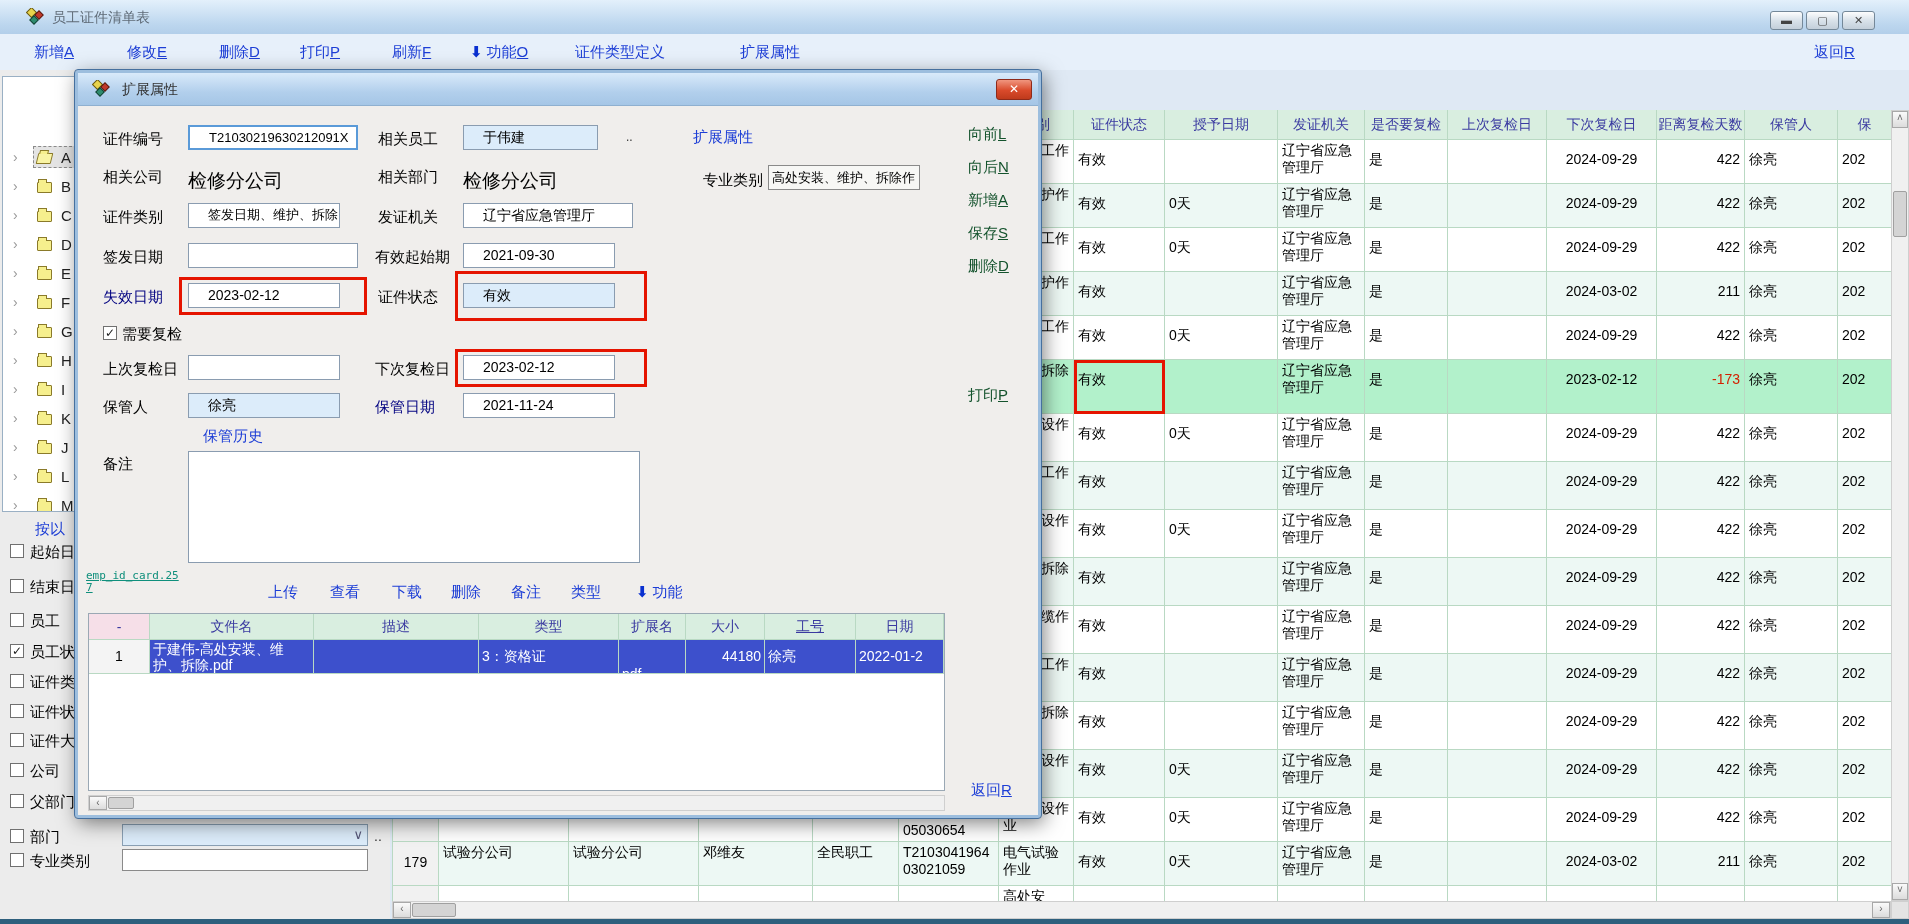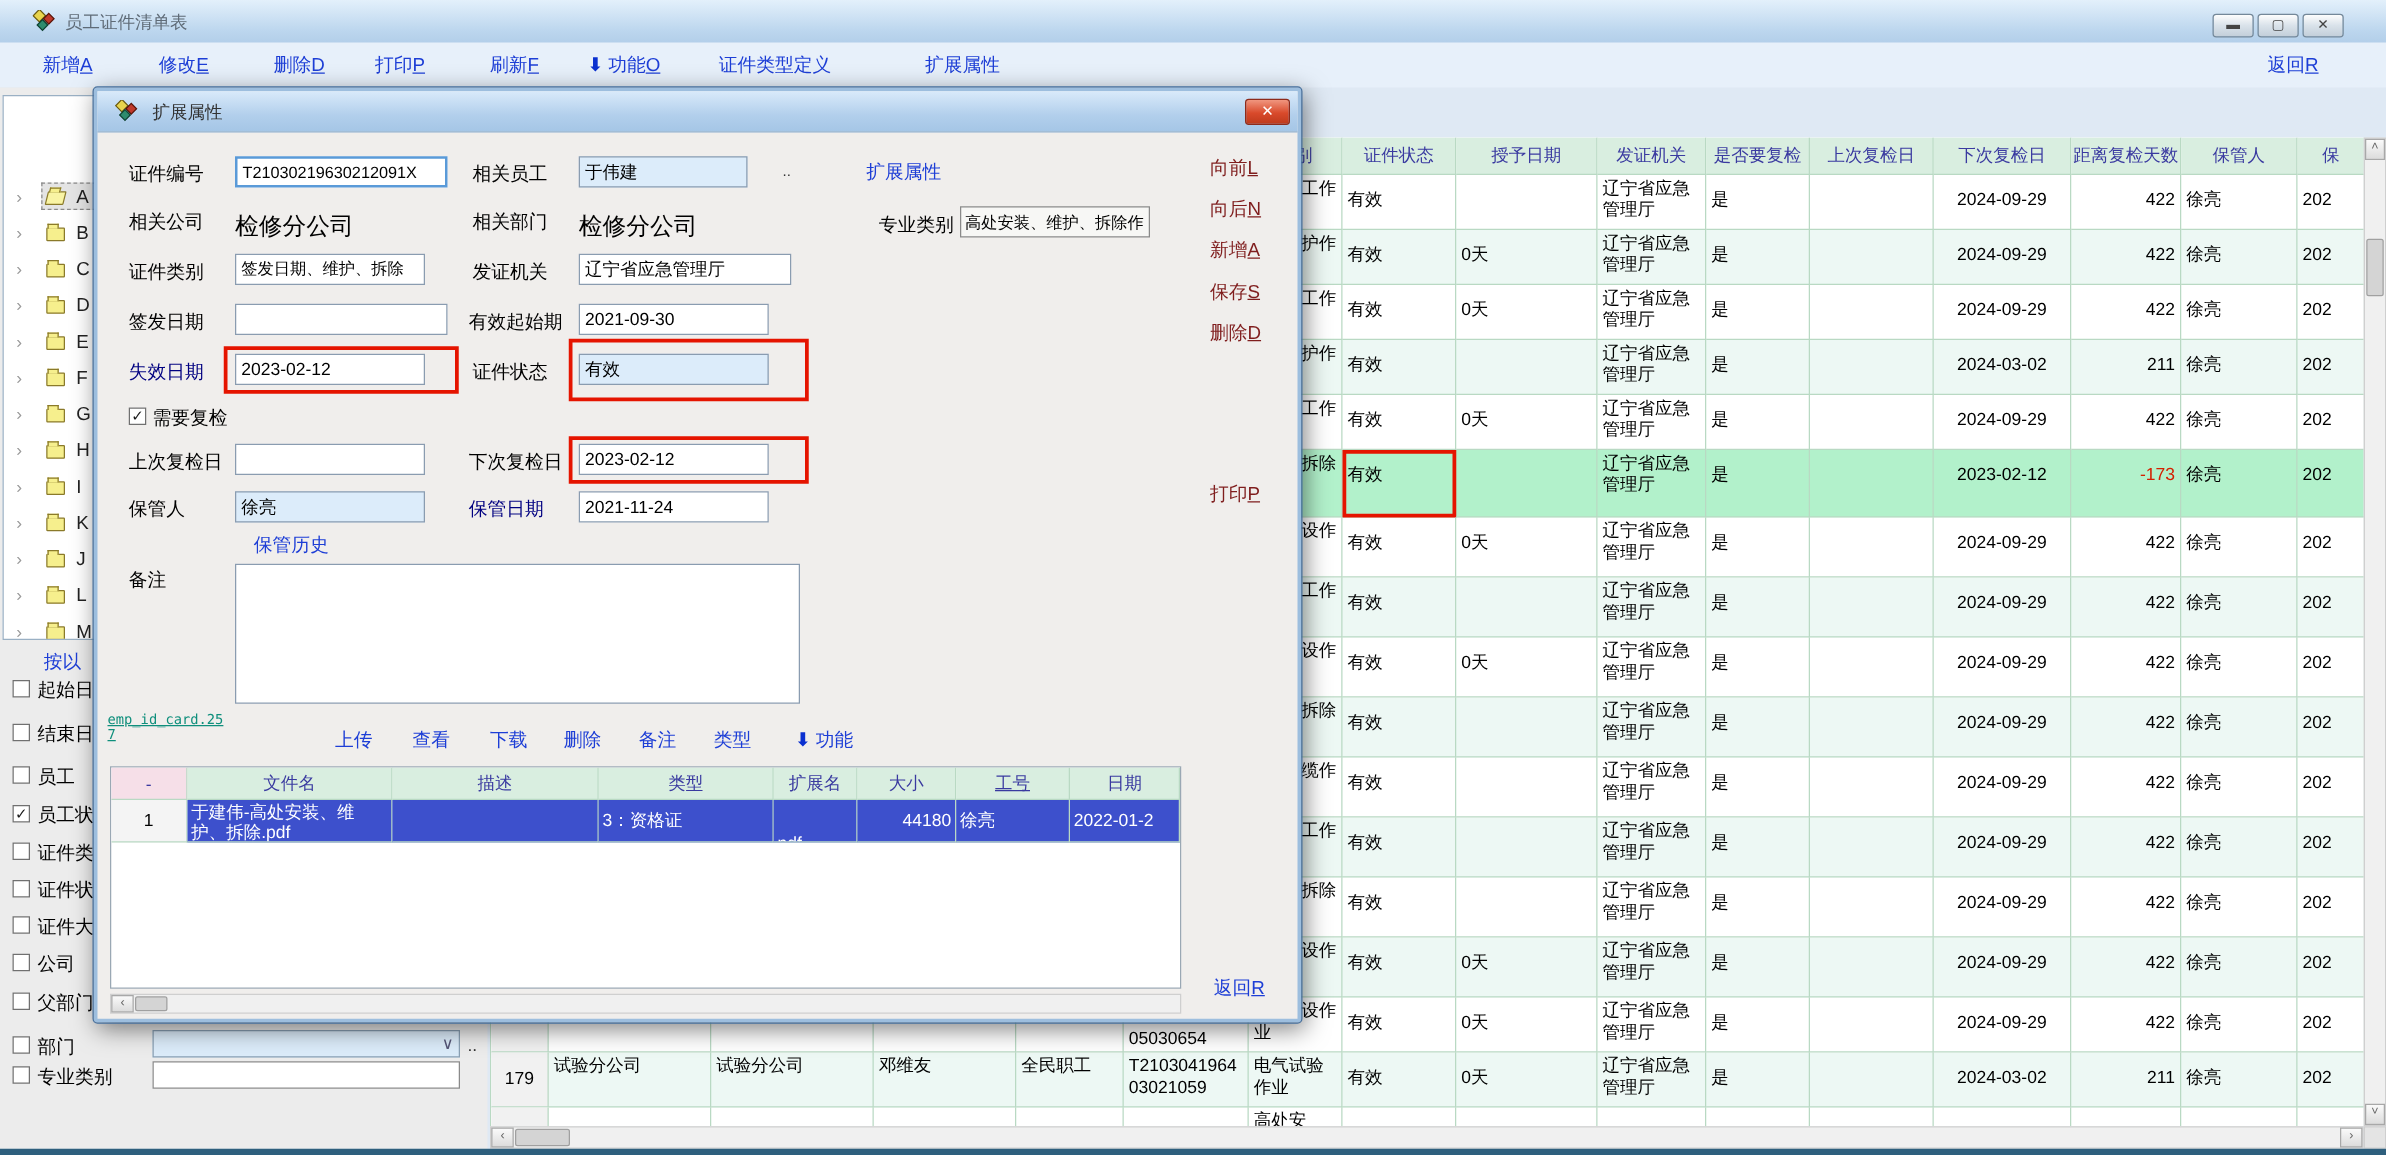--- a/index.html
+++ b/index.html
@@ -79,21 +79,21 @@
     box-shadow:3px 5px 20px rgba(0,0,0,.5); z-index:20; }
   #dlg-titlebar { left:0; top:0; width:960px; height:33px;
     background:linear-gradient(#d9eafa,#b2cfec 60%,#a5c6e6); border-bottom:1px solid #8fb0d0; }
   #dlg-title { left:44px; top:8px; font-size:14px; color:#333; }
   #dlg-close { left:918px; top:6px; width:36px; height:21px; border:1px solid #8e2a1a; border-radius:3px;
     background:linear-gradient(#f0967f,#d94a2b 55%,#bf3a1c); color:#fff; font-size:12px; font-weight:bold;
     text-align:center; line-height:19px; }
   .lbl { position:absolute; font-size:15px; color:#000; white-space:nowrap; }
   .lbl.navy { color:#000080; }
   .field { position:absolute; height:25px; background:#fff; border:1px solid #8a9cb0;
-    font-size:14px; line-height:22px; padding:0 4px; white-space:nowrap; overflow:hidden; color:#000; }
+    font-size:14px; line-height:22px; padding:0 19px; white-space:nowrap; overflow:hidden; color:#000; }
   .field.focus { border:2px solid #5a9ad8; }
   .field.bluebg { background:#dcecfa; }
   .link { position:absolute; font-size:15px; color:#1d3ed6; white-space:nowrap; cursor:pointer; }
   .statictext { position:absolute; font-size:19px; color:#000; white-space:nowrap; }
   .boxedtext { position:absolute; height:25px; border:1px solid #8a8a8a; font-size:13px;
     line-height:23px; padding:0 3px; white-space:nowrap; overflow:hidden; background:#f7f7f5; }
   #remark-box { left:110px; top:378px; width:452px; height:112px; background:#fff; border:1px solid #8a9cb0; }
   #ref-label { left:8px; top:497px; font-family:"DejaVu Sans Mono","Liberation Mono",monospace;
     font-size:11px; color:#0f8f7c; line-height:12px; text-decoration:underline; }
   .redbox { position:absolute; border:3px solid #e51400; z-index:30; pointer-events:none; }
@@ -102,21 +102,21 @@
   #ftable { left:10px; top:540px; width:857px; height:178px; background:#fff; border:1px solid #9aa8b4; overflow:hidden; }
   .ftrow { display:flex; width:856px; }
   .fcell, .fhcell { border-right:1px solid #b9d9c3; border-bottom:1px solid #b9d9c3;
     font-size:14px; overflow:hidden; padding:1px 3px; }
   .fhcell { background:#d9eee0; color:#3a3aa0; height:26px; display:flex; align-items:center; justify-content:center; }
   .fhcell.pink { background:#f6dfe8; }
   .fdata { height:34px; line-height:16px; }
   .fsel { background:#3d50cc; color:#fff; }
   #fscroll { left:10px; top:722px; width:857px; height:16px; }
   #dlg-return { left:893px; top:708px; }
-  .navlink { position:absolute; left:890px; font-size:15px; color:#7f1d1d; cursor:pointer; }
+  .navlink { position:absolute; left:890px; font-size:15px; color:#14532d; cursor:pointer; }
 </style>
 </head>
 <body>
 
 <div class="abs" id="titlebar">
   <span class="abs" style="left:26px;top:8px;">
     <svg width="20" height="18" viewBox="0 0 20 18">
       <rect x="2" y="1" width="7" height="7" transform="rotate(45 5.5 4.5)" fill="#e8d44d" stroke="#6b5a10" stroke-width="1"></rect>
       <rect x="10" y="4" width="6" height="6" transform="rotate(45 13 7)" fill="#c0392b" stroke="#5a1408" stroke-width="1"></rect>
       <rect x="5" y="9" width="6" height="6" transform="rotate(45 8 12)" fill="#2e8b6e" stroke="#0d4030" stroke-width="1"></rect>

